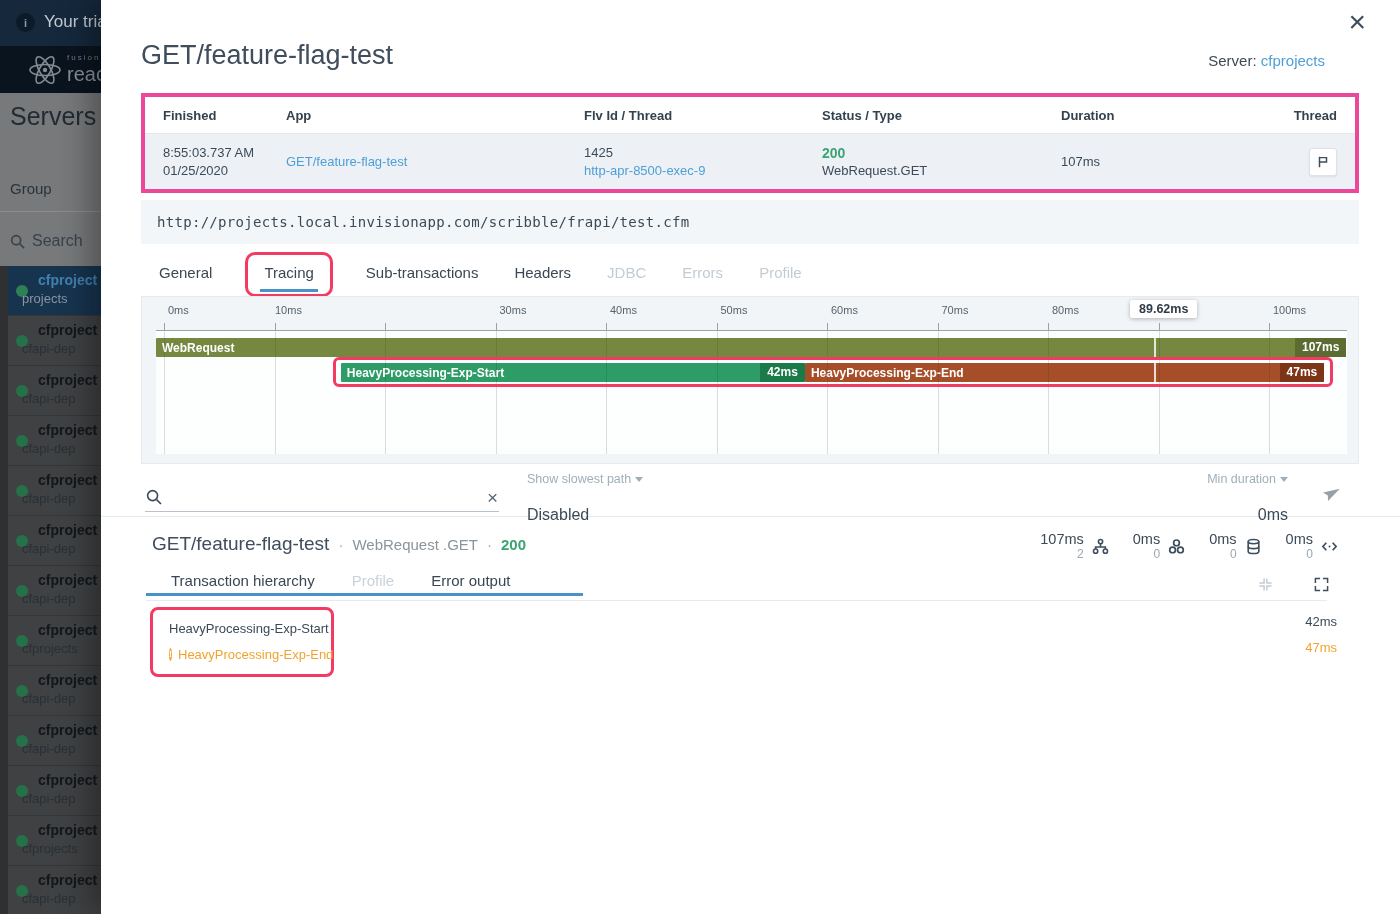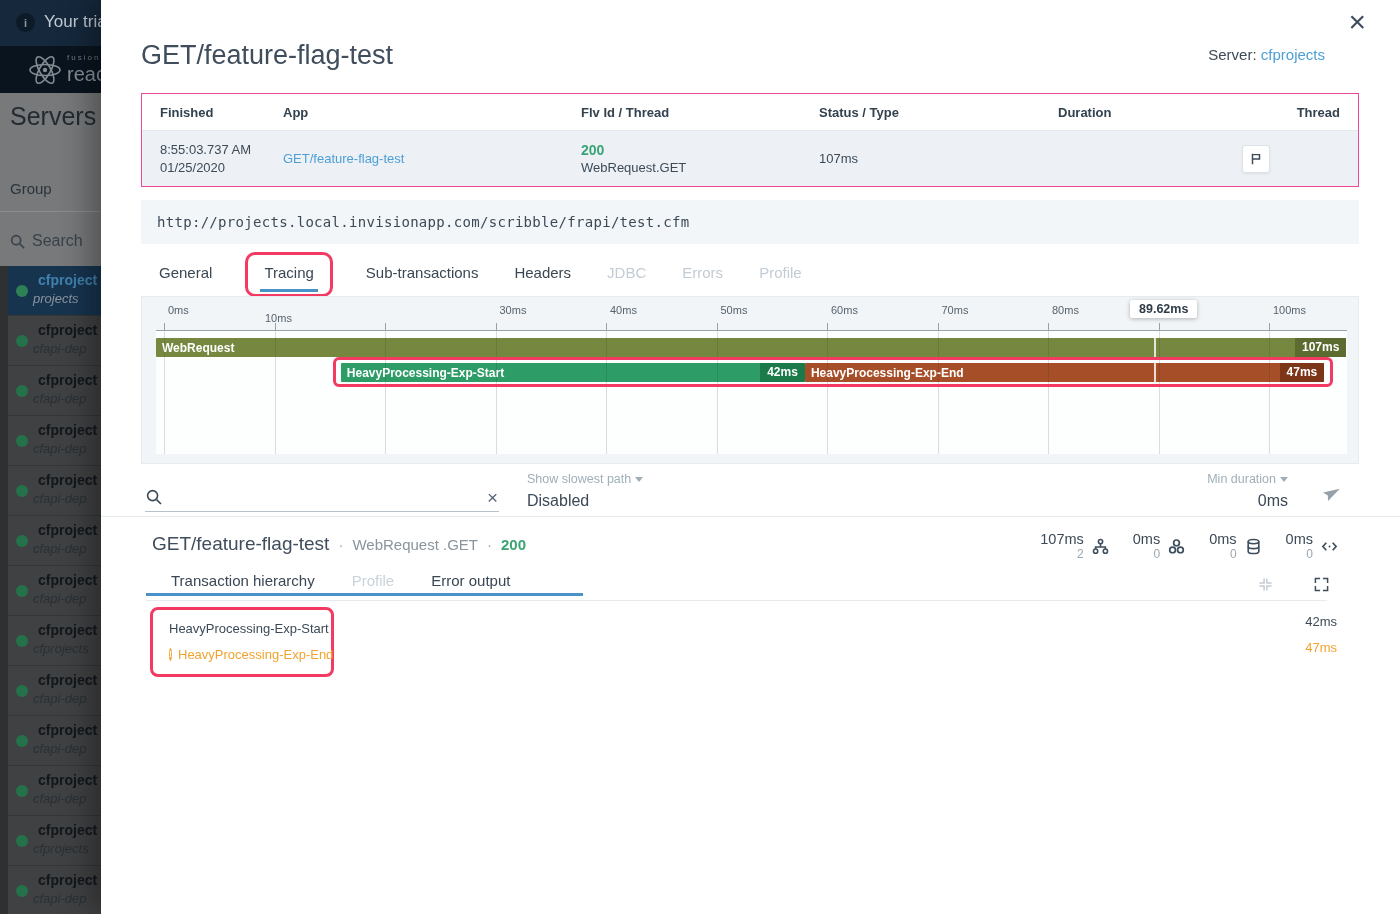--- a/index.html
+++ b/index.html
@@ -23,35 +23,35 @@
   .logo-text b { display:block; font-size:20px; font-weight:400; color:#878f96; margin-top:2px; white-space:nowrap; }
   .sb-heading { position:absolute; left:10px; top:102px; font-size:25px; color:#222b33; }
   .sb-group { position:absolute; left:10px; top:180px; font-size:15px; color:#2a333b; }
   .sb-divider { position:absolute; left:0; top:211px; width:101px; height:1px; background:#8b8d8f; }
   .sb-search { position:absolute; left:10px; top:232px; display:flex; align-items:center; gap:7px; color:#39424a; font-size:16px; }
   .sb-gutter { position:absolute; left:0; top:266px; width:8px; height:648px; background:#2e3032; }
   #server-list { position:absolute; left:8px; top:266px; width:93px; }
   .srow { position:relative; height:50px; background:#3f4142; border-bottom:1px solid #343638; overflow:hidden; }
   .srow .dot { position:absolute; left:8px; top:19px; width:12px; height:12px; border-radius:50%; background:#25714a; }
   .srow .sname { position:absolute; left:30px; top:6px; font-size:14px; font-weight:700; color:#12171c; white-space:nowrap; }
-  .srow .ssub  { position:absolute; left:25px; top:25px; font-size:13px; color:#293036; white-space:nowrap;font-style:italic; }
+  .srow .ssub  { position:absolute; left:14px; top:25px; font-size:13px; color:#293036; white-space:nowrap; }
   .srow.sel { background:#17344f; }
   .srow.sel .dot { background:#2e8055; }
   .srow.sel .sname { color:#4080ae; }
   .srow.sel .ssub { color:#8a95a0; }
 
   
   .modal { position:absolute; left:101px; top:0; width:1299px; height:914px; background:#ffffff;
     color:#3c4a57; box-shadow:-10px 0 30px rgba(0,0,0,.35); }
   .m-close { position:absolute; right:34px; top:4px; font-size:30px; font-weight:300; color:#3f4d5c; cursor:pointer; line-height:1.2; }
   .m-title { position:absolute; left:40px; top:40px; font-size:27px; color:#3f4d5c; }
-  .m-server { position:absolute; right:75px; top:46px; font-size:15px; color:#3c4a57; }
+  .m-server { position:absolute; right:75px; top:52px; font-size:15px; color:#3c4a57; }
   .m-server a { color:#4d9fd6; text-decoration:none; }
 
-  .m-table { position:absolute; left:40px; top:93px; width:1218px; border:1px solid #ec4899; }
+  .m-table { position:absolute; left:40px; top:93px; width:1218px; border:4px solid #ec4899; }
   .t-head, .t-row { display:grid; grid-template-columns:123px 298px 238px 239px 1fr 70px; padding:0 18px; align-items:center; }
   .t-head { height:37px; background:#fff; border-bottom:1px solid #e3e8ed; font-size:13px; font-weight:700; color:#33424f; }
   .t-head .c-actions { text-align:right; }
   .t-row { height:55px; background:#edf1f6; font-size:13px; }
   .t-row .line { display:block; line-height:18px; }
   .t-row a { color:#4d9fd6; text-decoration:none; }
   .t-row .status { color:#3aa474; font-weight:700; font-size:14px; }
   .t-row .c-actions { display:flex; justify-content:flex-end; }
   .act-btn { width:28px; height:28px; background:#fff; border:1px solid #dde3e8; border-radius:3px;
     box-shadow:0 1px 2px rgba(0,0,0,.08); display:flex; align-items:center; justify-content:center; color:#3e4e5c; cursor:pointer; }
@@ -85,21 +85,21 @@
 
   
   .filter-row { position:absolute; left:0; top:464px; width:1299px; height:53px; border-bottom:1px solid #e4e9ed; background:#fff; }
   .f-search-icon { position:absolute; left:45px; top:25px; color:#3c4a57; }
   .f-input { position:absolute; left:44px; top:16px; width:354px; height:32px; border:none; border-bottom:1px solid #b9c2ca;
     background:transparent; font-size:15px; color:#3c4a57; padding:0 24px 0 24px; outline:none; font-family:inherit; }
   .f-clear { position:absolute; left:386px; top:23px; font-size:19px; color:#5a6a78; cursor:pointer; }
   .f-slowest { position:absolute; left:426px; top:8px; }
   .f-minidur { position:absolute; right:112px; top:8px; text-align:right; }
   .f-label { font-size:12.5px; color:#9fafb9; white-space:nowrap; }
-  .f-value { font-size:16px; color:#3c4a57; margin-top:6px; }
+  .f-value { font-size:16px; color:#3c4a57; margin-top:20px; }
   .caret { display:inline-block; width:0; height:0; border-left:4px solid transparent; border-right:4px solid transparent;
     border-top:5px solid #9fafb9; margin-left:4px; vertical-align:middle; }
   .f-cursor { position:absolute; right:60px; top:22px; color:#97a1aa; }
 
   
   .tx-title { position:absolute; left:51px; top:533px; display:flex; align-items:baseline; gap:9px; white-space:nowrap; }
   .tx-name { font-size:19px; color:#3f4d5c; }
   .tx-sep { color:#9aa6b0; font-size:15px; }
   .tx-type { font-size:15px; color:#8a949c; }
   .tx-status { font-size:15px; font-weight:700; color:#3aa474; }
@@ -250,20 +250,24 @@
       </div>
       <div class="t-row">
         <div>
           <span class="line">8:55:03.737 AM</span>
           <span class="line">01/25/2020</span>
         </div>
         <div>
           <a href="#" class="line">GET/feature-flag-test</a>
         </div>
         <div>
+          <span class="line">1425</span>
+          <a href="#" class="line">http-apr-8500-exec-9</a>
+        </div>
+        <div>
           <span class="line status">200</span>
           <span class="line">WebRequest.GET</span>
         </div>
         <div>107ms</div>
         <div class="c-actions">
           <div class="act-btn">
             <svg width="14" height="14" viewBox="0 0 16 16" fill="none" stroke="currentColor" stroke-width="1.7">
               <path d="M4 2v12"></path>
                 <path d="M4 3h8v5H4"></path>
             </svg>
@@ -286,21 +290,21 @@
 
     <div class="panel">
       <div class="plotbg"></div>
       <div class="axisline"></div>
       <div id="plot">
           <div class="grid-line" style="left: 22px;"></div>
           <div class="tick-mark" style="left: 22px;"></div>
           <div class="tick-label" style="left: 26px;">0ms</div>
           <div class="grid-line" style="left: 132.5px;"></div>
           <div class="tick-mark" style="left: 132.5px;"></div>
-          <div class="tick-label" style="left: 123px; margin-top: 8px;">10ms</div>
+          <div class="tick-label" style="left: 133px;">10ms</div>
           <div class="grid-line" style="left: 243px;"></div>
           <div class="tick-mark" style="left: 243px;"></div>
           <div class="tick-label" style="left: 247px; margin-top: 36px;">20ms</div>
           <div class="grid-line" style="left: 353.5px;"></div>
           <div class="tick-mark" style="left: 353.5px;"></div>
           <div class="tick-label" style="left: 357.5px;">30ms</div>
           <div class="grid-line" style="left: 464px;"></div>
           <div class="tick-mark" style="left: 464px;"></div>
           <div class="tick-label" style="left: 468px;">40ms</div>
           <div class="grid-line" style="left: 574.5px;"></div>

